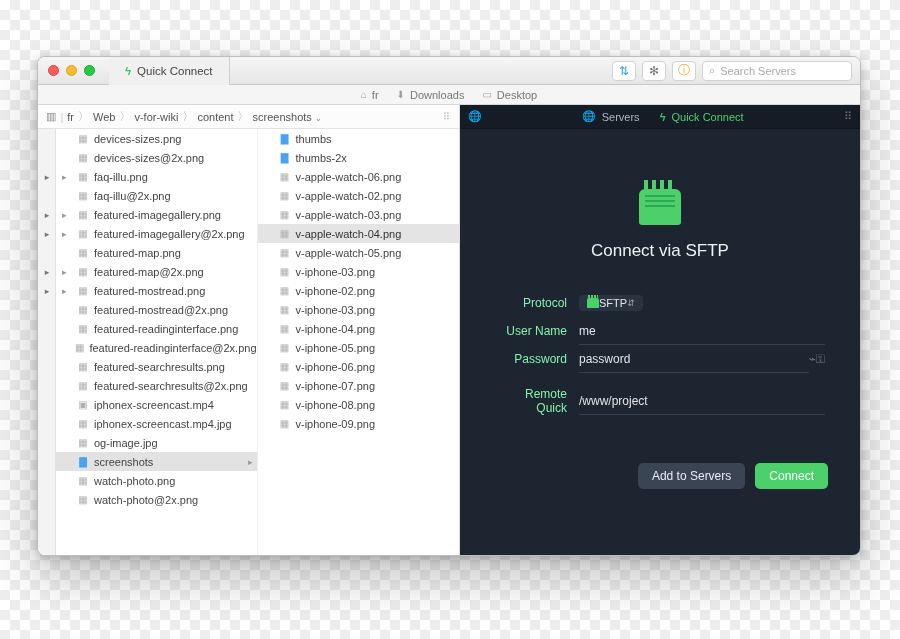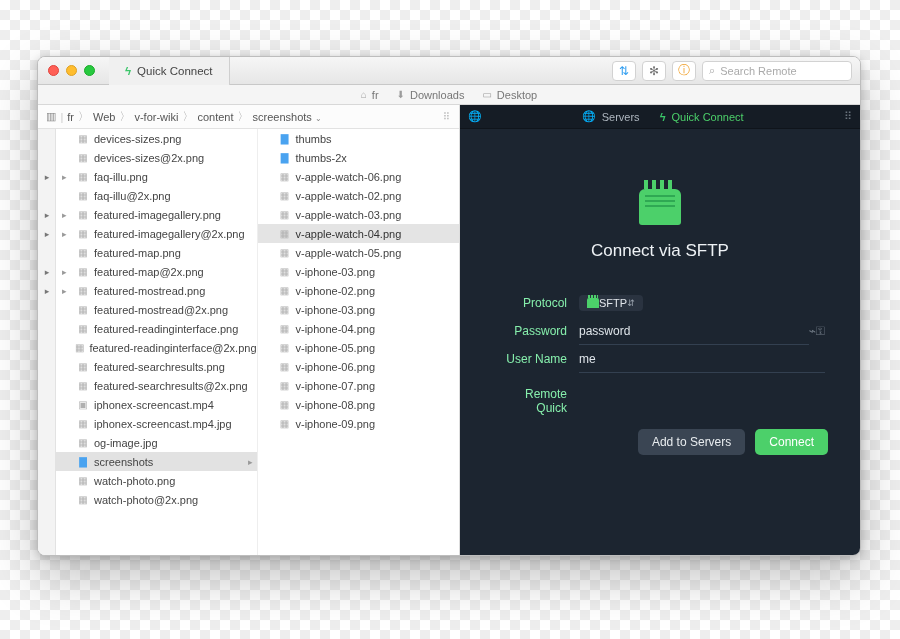--- a/index.html
+++ b/index.html
@@ -155,21 +155,21 @@
   .proto-chip .mini{width:12px;height:10px;background:#4cd06a;border-radius:2px 2px 0 0; position:relative;}
   .proto-chip .mini::before{content:"";position:absolute;top:-3px;left:1px;right:1px;height:3px;background:repeating-linear-gradient(90deg,#4cd06a 0 1.5px,transparent 1.5px 3px);}
   .proto-chip .chev{color:#9aa3ad; font-size:9px;}
   .underline{border-bottom:1px solid #334050;}
   .underline.focus{border-bottom-color:#4cd06a;}
   .portgrp{display:flex; align-items:center; gap:10px; margin-left:8px;}
   .portlbl{color:#8894a0;}
   .portval{color:#dfe5ea; width:28px; border-bottom:1px solid #334050;text-align:left;}
   .keyicon{margin-left:auto; color:#707a85; font-size:12px;}
   .form .gap{height:14px;}
-  .btnrow{margin-top:14px; display:flex; gap:10px; margin-left:auto; padding-right:10px; align-self:flex-end; margin-right:22px;align-items:flex-end;}
+  .btnrow{margin-top:48px; display:flex; gap:10px; margin-left:auto; padding-right:10px; align-self:flex-end; margin-right:22px;align-items:flex-end;}
   .dbtn{
     padding:6px 14px; border-radius:5px; font-size:12px; border:none;
     background:#3a4553; color:#e8ecef;
   }
   .dbtn.primary{background:#4cd06a; color:#fff;}
   .sidebar-gutter{width:18px; background:#f3f3f3; border-right:1px solid #e2e2e2;}
   .leftwrap{display:flex; flex:1; overflow:hidden;}
   .leftmain{flex:1; display:flex; flex-direction:column;}
   .rowside{width:18px; display:flex; align-items:center; justify-content:center; color:#777; font-size:9px;}
 </style>
@@ -195,21 +195,21 @@
         <span>⇅</span>
       </div>
       <div class="tbtn">
         <span>✻</span>
       </div>
       <div class="tbtn orange">
         <span>ⓘ</span>
       </div>
       <div class="search-srv">
         <span>⌕</span>
-        <span>Search Remote</span>
+        <span>Search Servers</span>
       </div>
     </div>
   </div>
 
   <div class="favbar">
     <span>
         <span class="favicon">⌂</span>
         <span>fr</span>
       </span>
     <span>
@@ -481,35 +481,38 @@
             <div class="flabel">Protocol</div>
             <div class="fval">
               <div class="proto-chip">
                 <span class="mini"></span>
                 <span>SFTP</span>
                 <span class="chev">⇵</span>
               </div>
             </div>
           </div>
           <div class="frow">
+            <div class="flabel">User Name</div>
+            <div class="fval underline">
+                <span>me</span>
+              </div>
+          </div>
+          <div class="frow">
             <div class="flabel">Password</div>
             <div class="fval underline">
                 <span>password</span>
               </div>
             <span class="keyicon">⌁⚿</span>
           </div>
-          <div class="frow">
-            <div class="flabel">User Name</div>
-            <div class="fval underline">
-                <span>me</span>
-              </div>
-          </div>
           <div class="gap"></div>
           <div class="frow">
             <div class="flabel">Remote Quick</div>
+            <div class="fval underline">
+                <span>/www/project</span>
+              </div>
           </div>
         </div>
 
         <div class="btnrow">
           <button class="dbtn">Add to Servers</button>
           <button class="dbtn primary">Connect</button>
         </div>
       </div>
     </div>
   </div>

